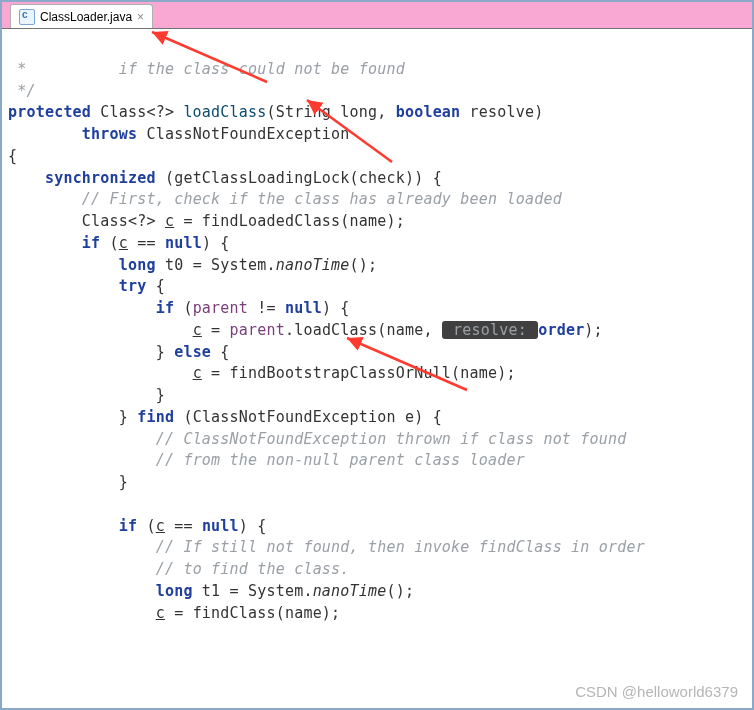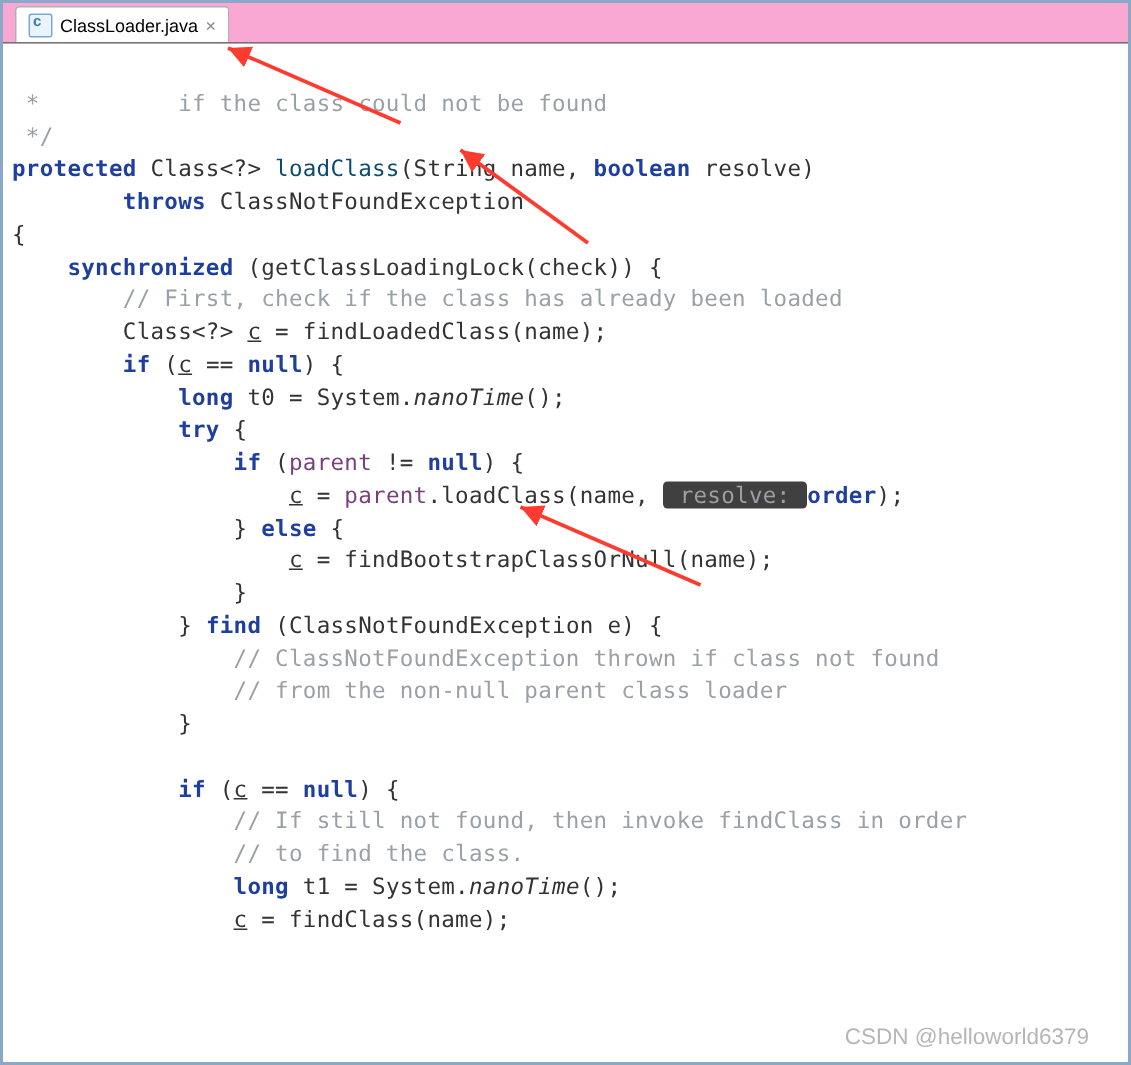--- a/index.html
+++ b/index.html
@@ -64,30 +64,30 @@
   }
   .code-area {
     padding: 8px 6px 4px 6px;
     white-space: pre;
     line-height: 1.45;
     color: #333;
     position: relative;
     font-family: "Consolas", "Monaco", monospace;
     letter-spacing: 0.2px;
   }
-  .com   { color: #9aa0a6; }
+  .com   { color: #9aa0a6; font-style: italic; }
   .kw    { color: #1f3f9e; font-weight: bold; }
   .mtd   { color: #0c4a6e; }
   .field { color: #7a3e7a; }
   .u     { text-decoration: underline; }
   .mtdcall { font-style: italic; margin-top: 45px; }
   .hintbg { background: #404040; color: #9aa0a6; padding: 0 2px; border-radius: 3px;}
   .watermark {
     position: absolute;
-    right: 26px;
+    right: 14px;
     bottom: 8px;
     color: rgba(120,120,120,0.55);
     font-family: sans-serif;
     font-size: 15px;
   }
   svg.arrow {
     position: absolute;
     pointer-events: none;
   }
 </style>
@@ -98,21 +98,21 @@
   <div class="tab">
     <span class="file-icon"></span>
     <span>ClassLoader.java</span>
     <span class="close">×</span>
   </div>
 </div>
 
 <div class="code-area">
 <span class="com"><span> *          </span><span>if the class could not be found</span></span>
 <span class="com"><span> */</span></span>
-<span><span class="kw">protected</span><span> Class&lt;?&gt; </span><span class="mtd">loadClass</span><span>(String name, </span><span class="kw">boolean</span><span> resolve)</span></span>
+<span><span class="kw">protected</span><span> Class&lt;?&gt; </span><span class="mtd">loadClass</span><span>(String long, </span><span class="kw">boolean</span><span> resolve)</span></span>
 <span>        <span class="kw">throws</span><span> ClassNotFoundException</span></span>
 <span><span>{</span></span>
 <span>    <span class="kw">synchronized</span><span> (getClassLoadingLock(check)) {</span></span>
 <span>        <span class="com">// First, check if the class has already been loaded</span></span>
 <span>        <span>Class&lt;?&gt; </span><span class="u">c</span><span> = findLoadedClass(name);</span></span>
 <span>        <span class="kw">if</span><span> (</span><span class="u">c</span><span> == </span><span class="kw">null</span><span>) {</span></span>
 <span>            <span class="kw">long</span><span> t0 = System.</span><span class="mtdcall">nanoTime</span><span>();</span></span>
 <span>            <span class="kw">try</span><span> {</span></span>
 <span>                <span class="kw">if</span><span> (</span><span class="field">parent</span><span> != </span><span class="kw">null</span><span>) {</span></span>
 <span>                    <span class="u">c</span><span> = </span><span class="field">parent</span><span>.loadClass(name, </span><span class="hintbg"> resolve: </span><span class="kw">order</span><span>);</span></span>

